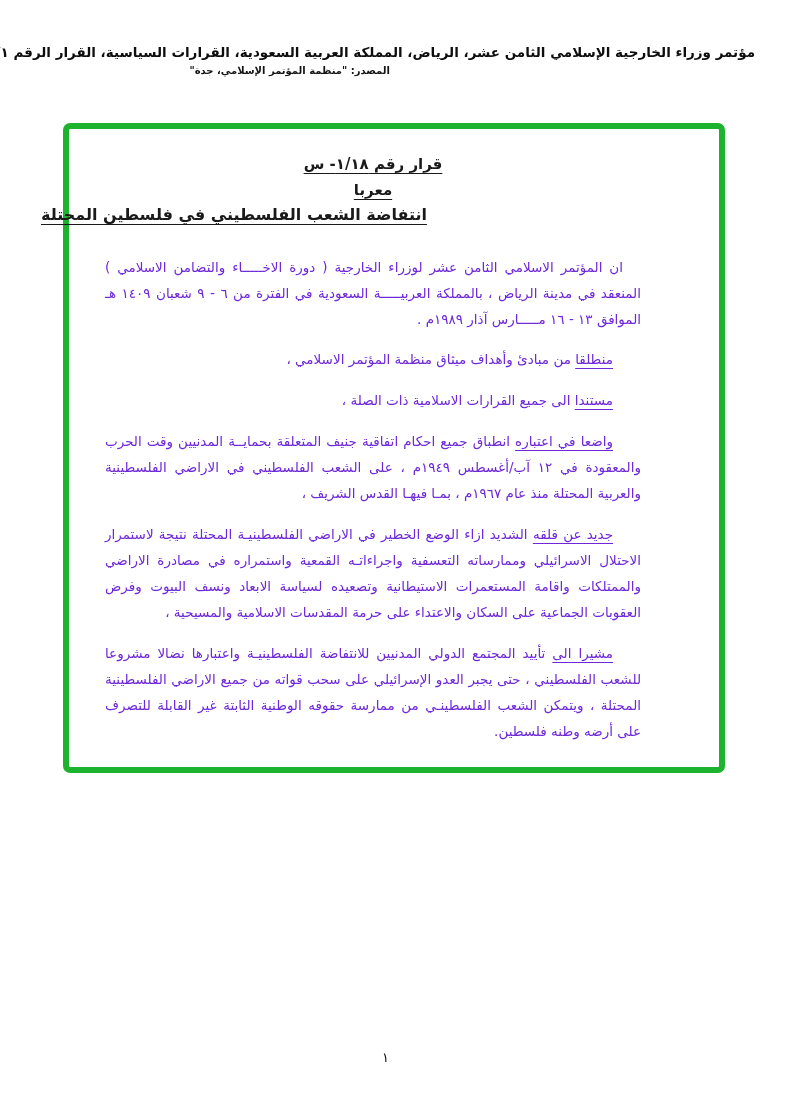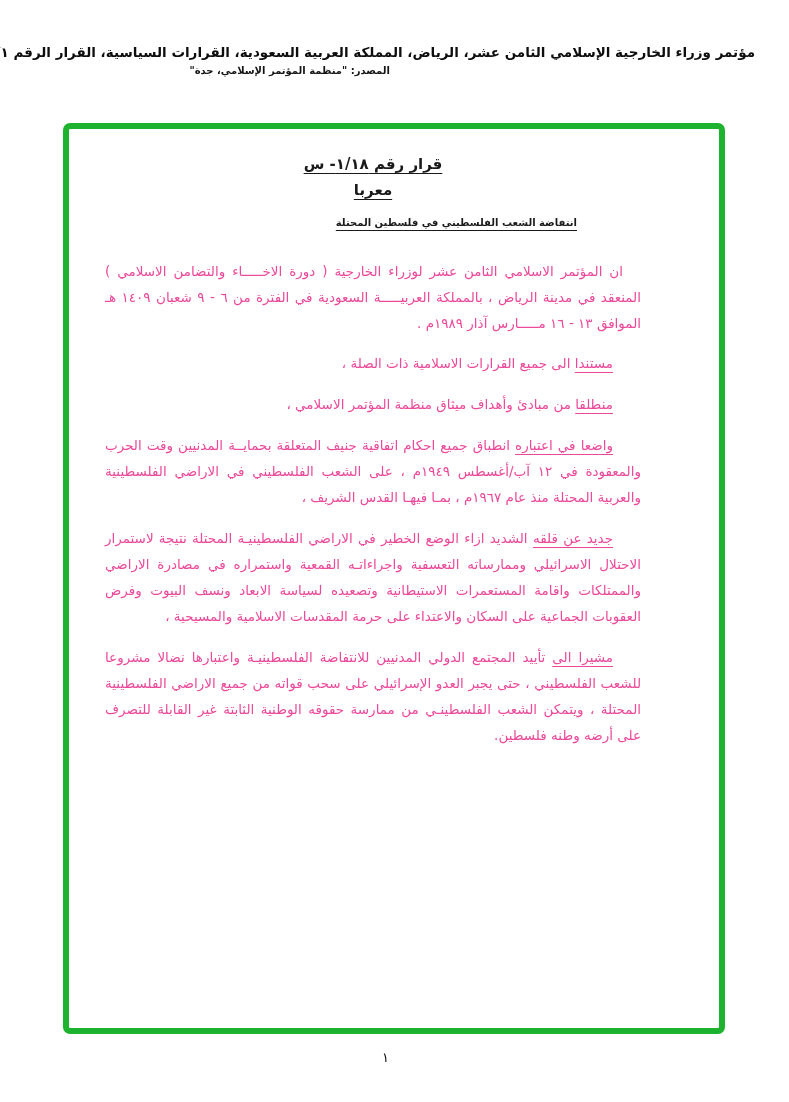--- a/index.html
+++ b/index.html
@@ -14,42 +14,42 @@
     font-size:13.5px;font-weight:bold;color:#0e0e0e;
     letter-spacing:0px;white-space:nowrap;
   }
   .hdr-source{
     direction:rtl;text-align:right;
     padding:5px 399px 0 0;
     font-size:10px;font-weight:bold;color:#141414;white-space:nowrap;
   }
   
   .doc-frame{
-    position:absolute;left:63px;top:123px;width:662px;height:911px;
+    position:absolute;left:63px;top:123px;width:662px;height:650px;
     box-sizing:border-box;border:6px solid #1db32f;border-radius:7px;
     direction:rtl;
     padding:24px 78px 0 36px;
     background:#ffffff;
   }
   .doc-title-1,.doc-title-2{
     text-align:center;font-size:15px;font-weight:bold;color:#1a1a1a;
   }
   .doc-title-1{margin-top:2px;}
   .doc-title-2{margin-top:8px;}
   .doc-title-3{
-    text-align:right;font-size:10px;font-weight:bold;color:#1a1a1a;
-    margin-top:18px;transform:translateX(-64px);
+    text-align:left;font-size:16px;font-weight:bold;color:#1a1a1a;
+    margin-top:6px;transform:translateX(-64px);
   }
   .u{
     text-decoration:underline;
     text-decoration-thickness:1.4px;
     text-underline-offset:4px;
   }
   .doc-body{
-    font-size:13.5px;line-height:26px;color:#ec4899;text-align:justify;
+    font-size:13.5px;line-height:26px;color:#6d28d9;text-align:justify;
   }
   .preamble{
     margin:30px 0 14px 0;text-indent:18px;
   }
   .clause{margin:0 0 15px 0;text-indent:28px;}
   .clause .lead{
     text-decoration:underline;text-decoration-thickness:1.4px;text-underline-offset:4px;
     font-weight:500;
   }
   .clause.lead-italic .lead{}
@@ -77,25 +77,25 @@
   </div>
   <div class="doc-title-3">
     <span class="u">انتفاضة الشعب الفلسطيني في فلسطين المحتلة</span>
   </div>
 
   <div class="doc-body">
 
     <p class="preamble">ان المؤتمر الاسلامي الثامن عشر لوزراء الخارجية ( دورة الاخـــــاء والتضامن الاسلامي ) المنعقد في مدينة الرياض ، بالمملكة العربيـــــة السعودية في الفترة من ٦ - ٩ شعبان ١٤٠٩ هـ الموافق ١٣ - ١٦ مـــــارس آذار ١٩٨٩م .</p>
 
     <p class="clause">
-      <span class="lead">مستندا</span><span> الى جميع القرارات الاسلامية ذات الصلة ،</span>
+      <span class="lead">منطلقا</span><span> من مبادئ وأهداف ميثاق منظمة المؤتمر الاسلامي ،</span>
     </p>
 
     <p class="clause">
-      <span class="lead">منطلقا</span><span> من مبادئ وأهداف ميثاق منظمة المؤتمر الاسلامي ،</span>
+      <span class="lead">مستندا</span><span> الى جميع القرارات الاسلامية ذات الصلة ،</span>
     </p>
 
 
 
     <p class="clause lead-italic">
       <span class="lead">واضعا في اعتباره</span><span> انطباق جميع احكام اتفاقية جنيف المتعلقة بحمايــة المدنيين وقت الحرب والمعقودة في ١٢ آب/أغسطس ١٩٤٩م ، على الشعب الفلسطيني في الاراضي الفلسطينية والعربية المحتلة منذ عام ١٩٦٧م ، بمـا فيهـا القدس الشريف ،</span>
     </p>
 
     <p class="clause">
       <span class="lead">جديد عن قلقه</span><span> الشديد ازاء الوضع الخطير في الاراضي الفلسطينيـة المحتلة نتيجة لاستمرار الاحتلال الاسرائيلي وممارساته التعسفية واجراءاتـه القمعية واستمراره في مصادرة الاراضي والممتلكات واقامة المستعمرات الاستيطانية وتصعيده لسياسة الابعاد ونسف البيوت وفرض العقوبات الجماعية على السكان والاعتداء على حرمة المقدسات الاسلامية والمسيحية ،</span>

